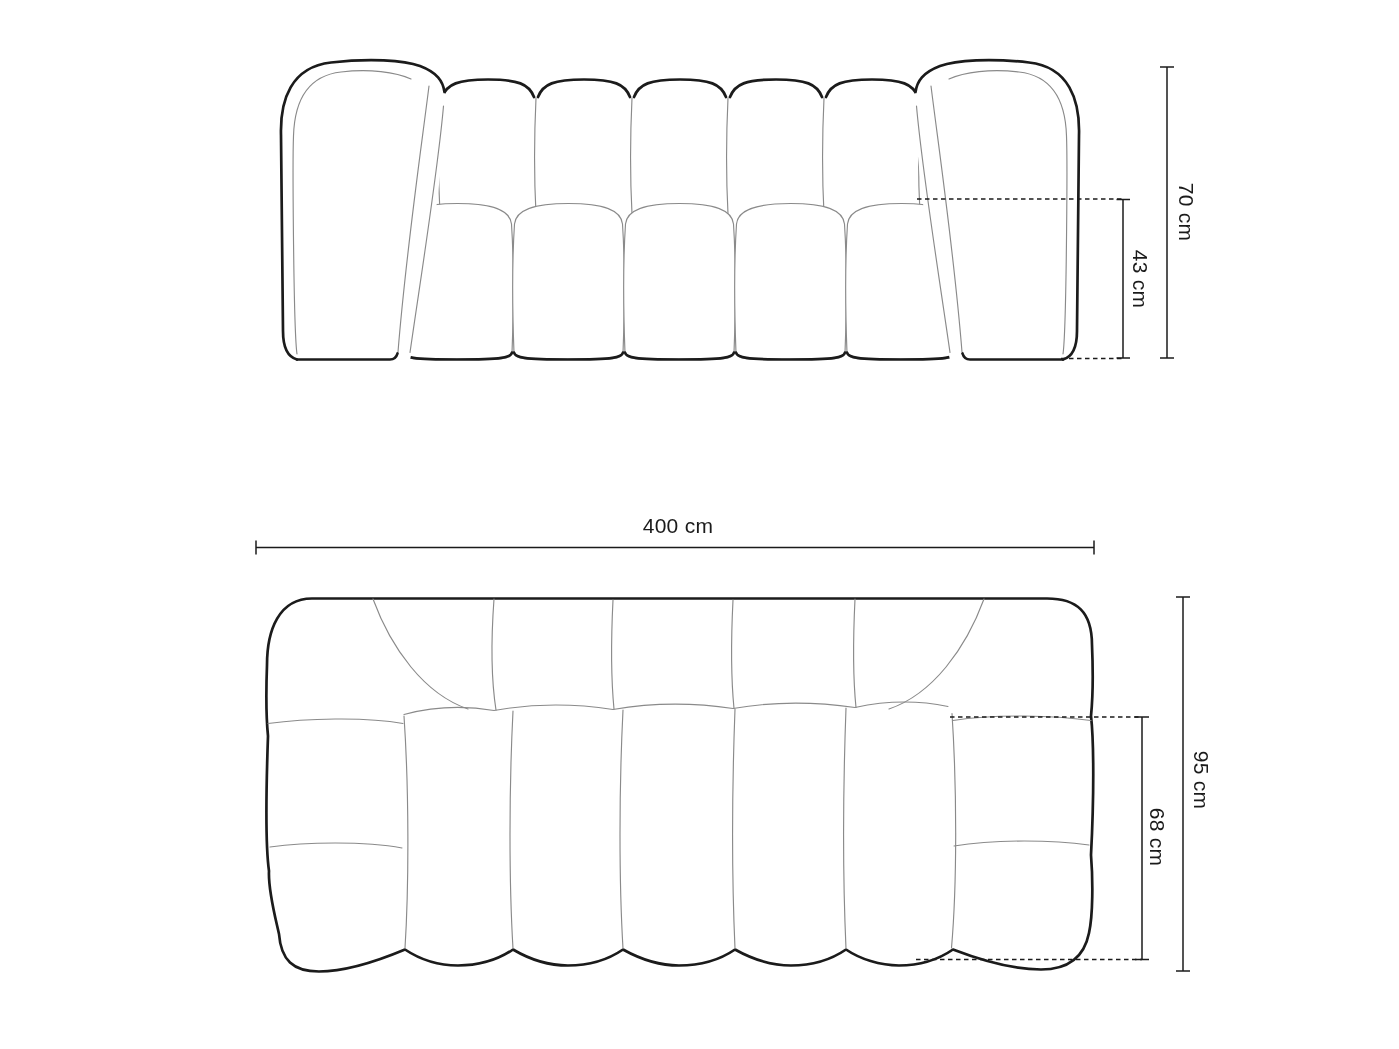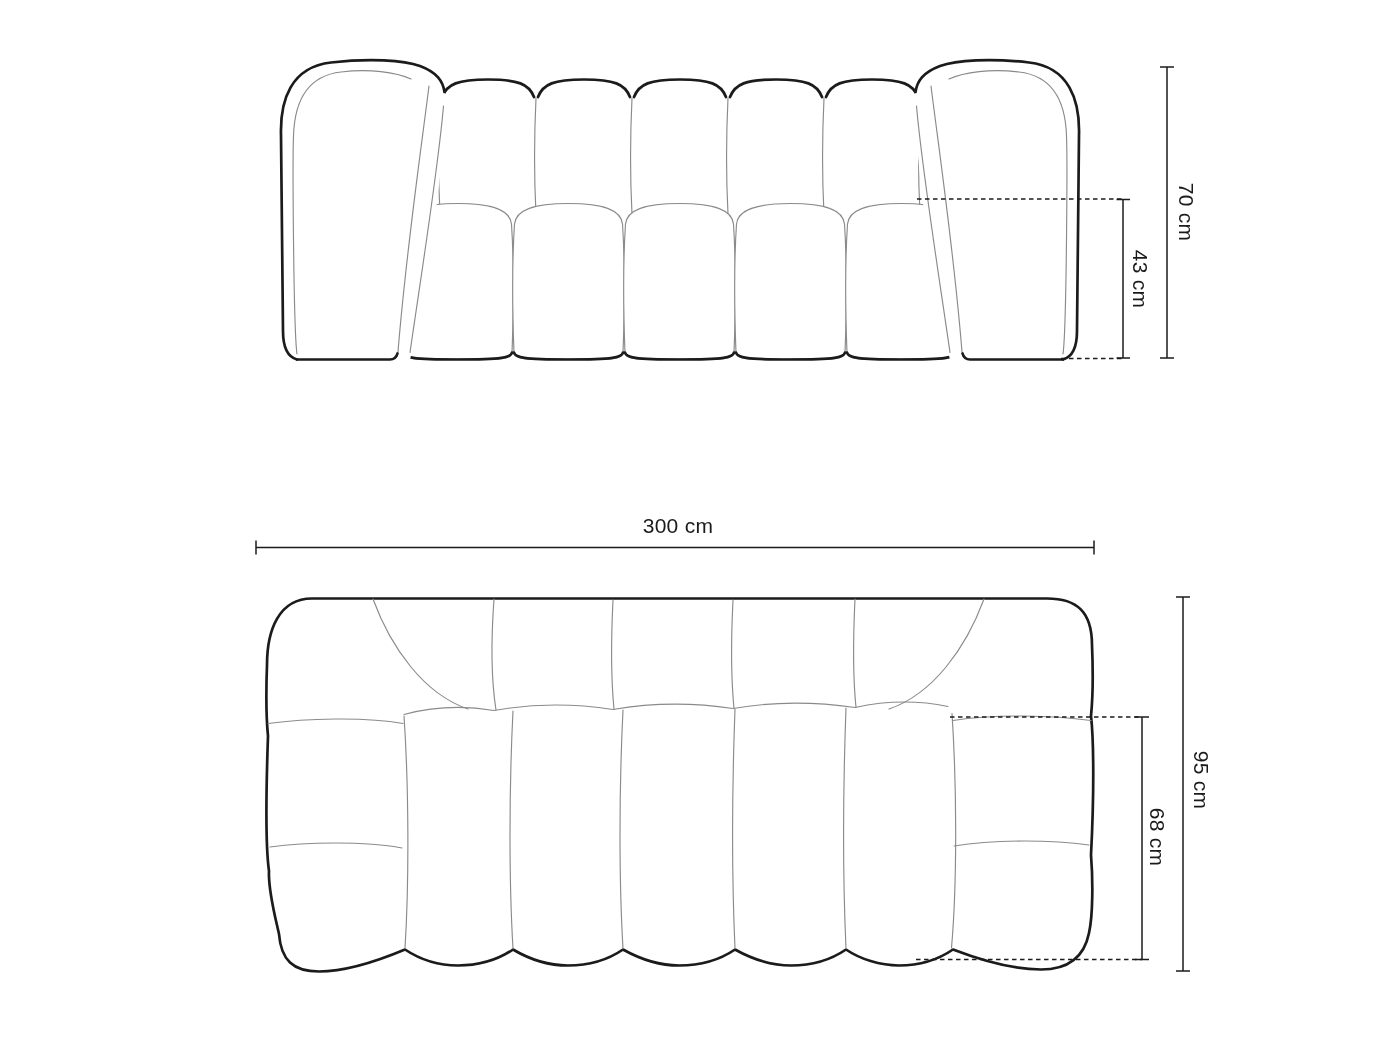--- a/index.html
+++ b/index.html
@@ -225,19 +225,19 @@
         <path class="dim" d="M 1176,597 L 1190,597"></path>
         <path class="dim" d="M 1176,971 L 1190,971"></path>
       </g>
     </g>
   </svg>
 
   <div class="dim-label rot" style="left:1186px; top:212px;">70 cm</div>
 
   <div class="dim-label rot" style="left:1140px; top:279px;">43 cm</div>
 
-  <div class="dim-label" style="left:678px; top:526px;">300 cm</div>
+  <div class="dim-label" style="left:678px; top:526px;">400 cm</div>
 
   <div class="dim-label rot" style="left:1201px; top:780px;">95 cm</div>
 
   <div class="dim-label rot" style="left:1157px; top:837px;">68 cm</div>
 
 </div>
 
 </body></html>

